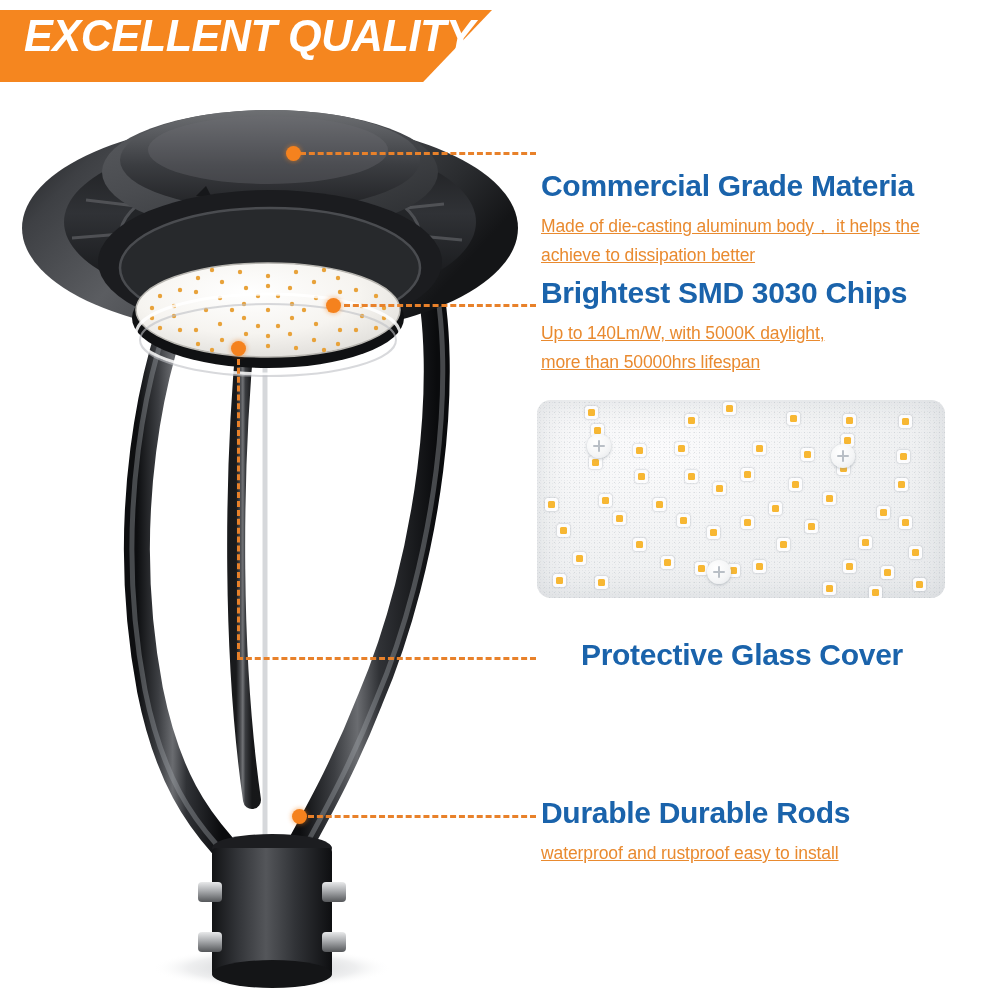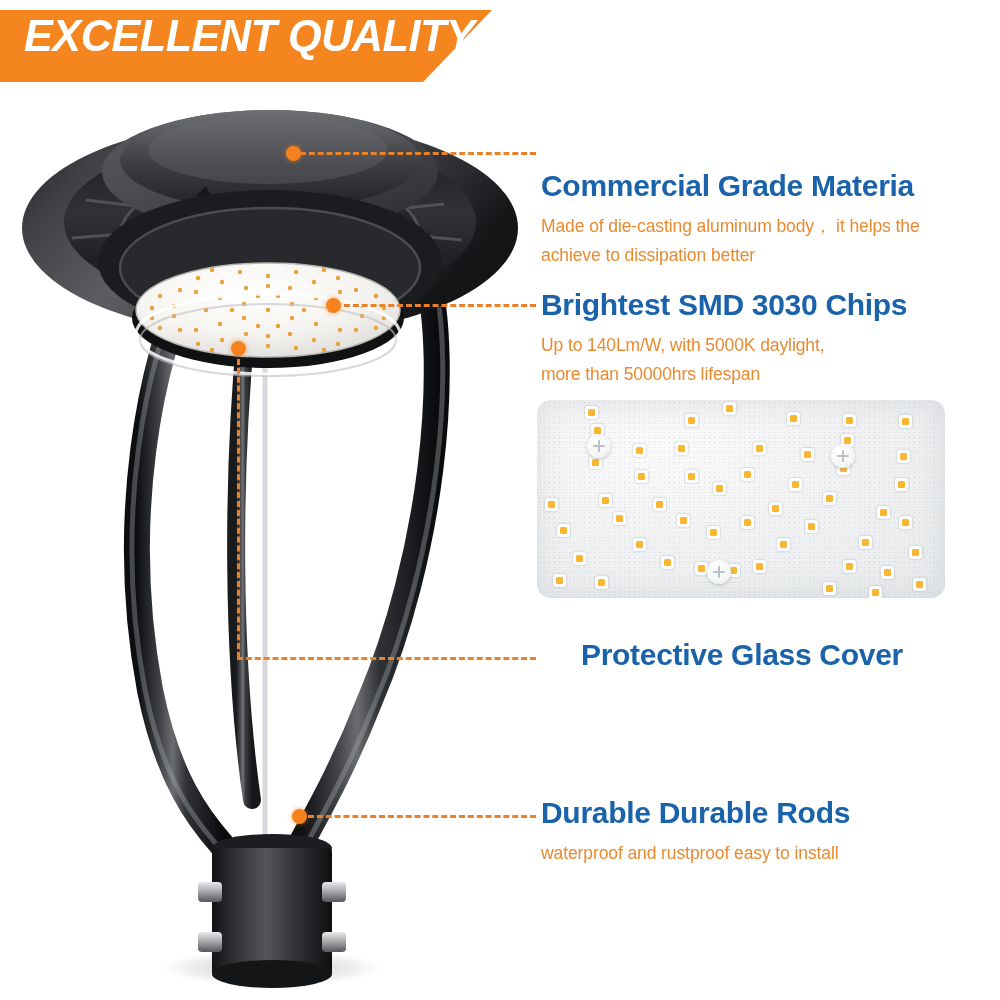--- a/index.html
+++ b/index.html
@@ -58,25 +58,26 @@
     color: #1A63AB;
     white-space: nowrap;
     letter-spacing: -0.3px;
   }
   .feature-body {
     font-size: 17.5px;
     line-height: 29px;
     color: #E98A2F;
     margin-top: 7px;
     letter-spacing: -0.1px;
+    text-decoration: underline;
   }
   .feature-body span { display: block; white-space: nowrap; }
 
   #feature-1 { top: 136px; margin-top: 31px; }
-  #feature-2 { top: 286px; }
+  #feature-2 { top: 274px; }
   #feature-3 { top: 636px; margin-left: 40px; }
   #feature-4 { top: 794px; }
 
   
   .leader-h {
     position: absolute;
     height: 0;
     border-top: 3px dashed #E8812A;
   }
   .leader-v {

